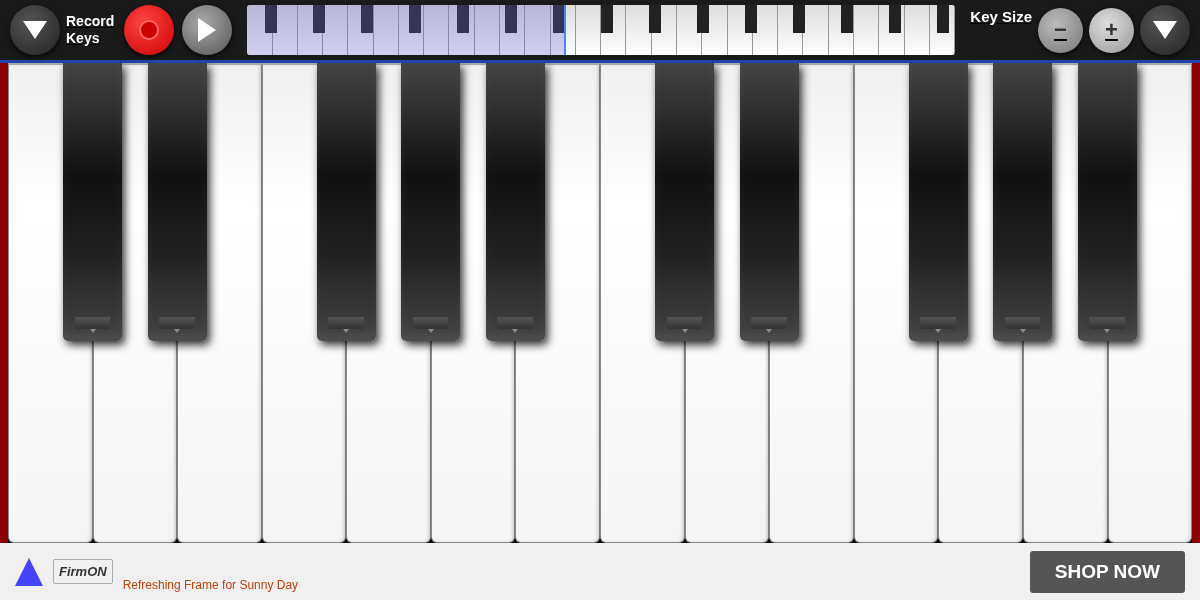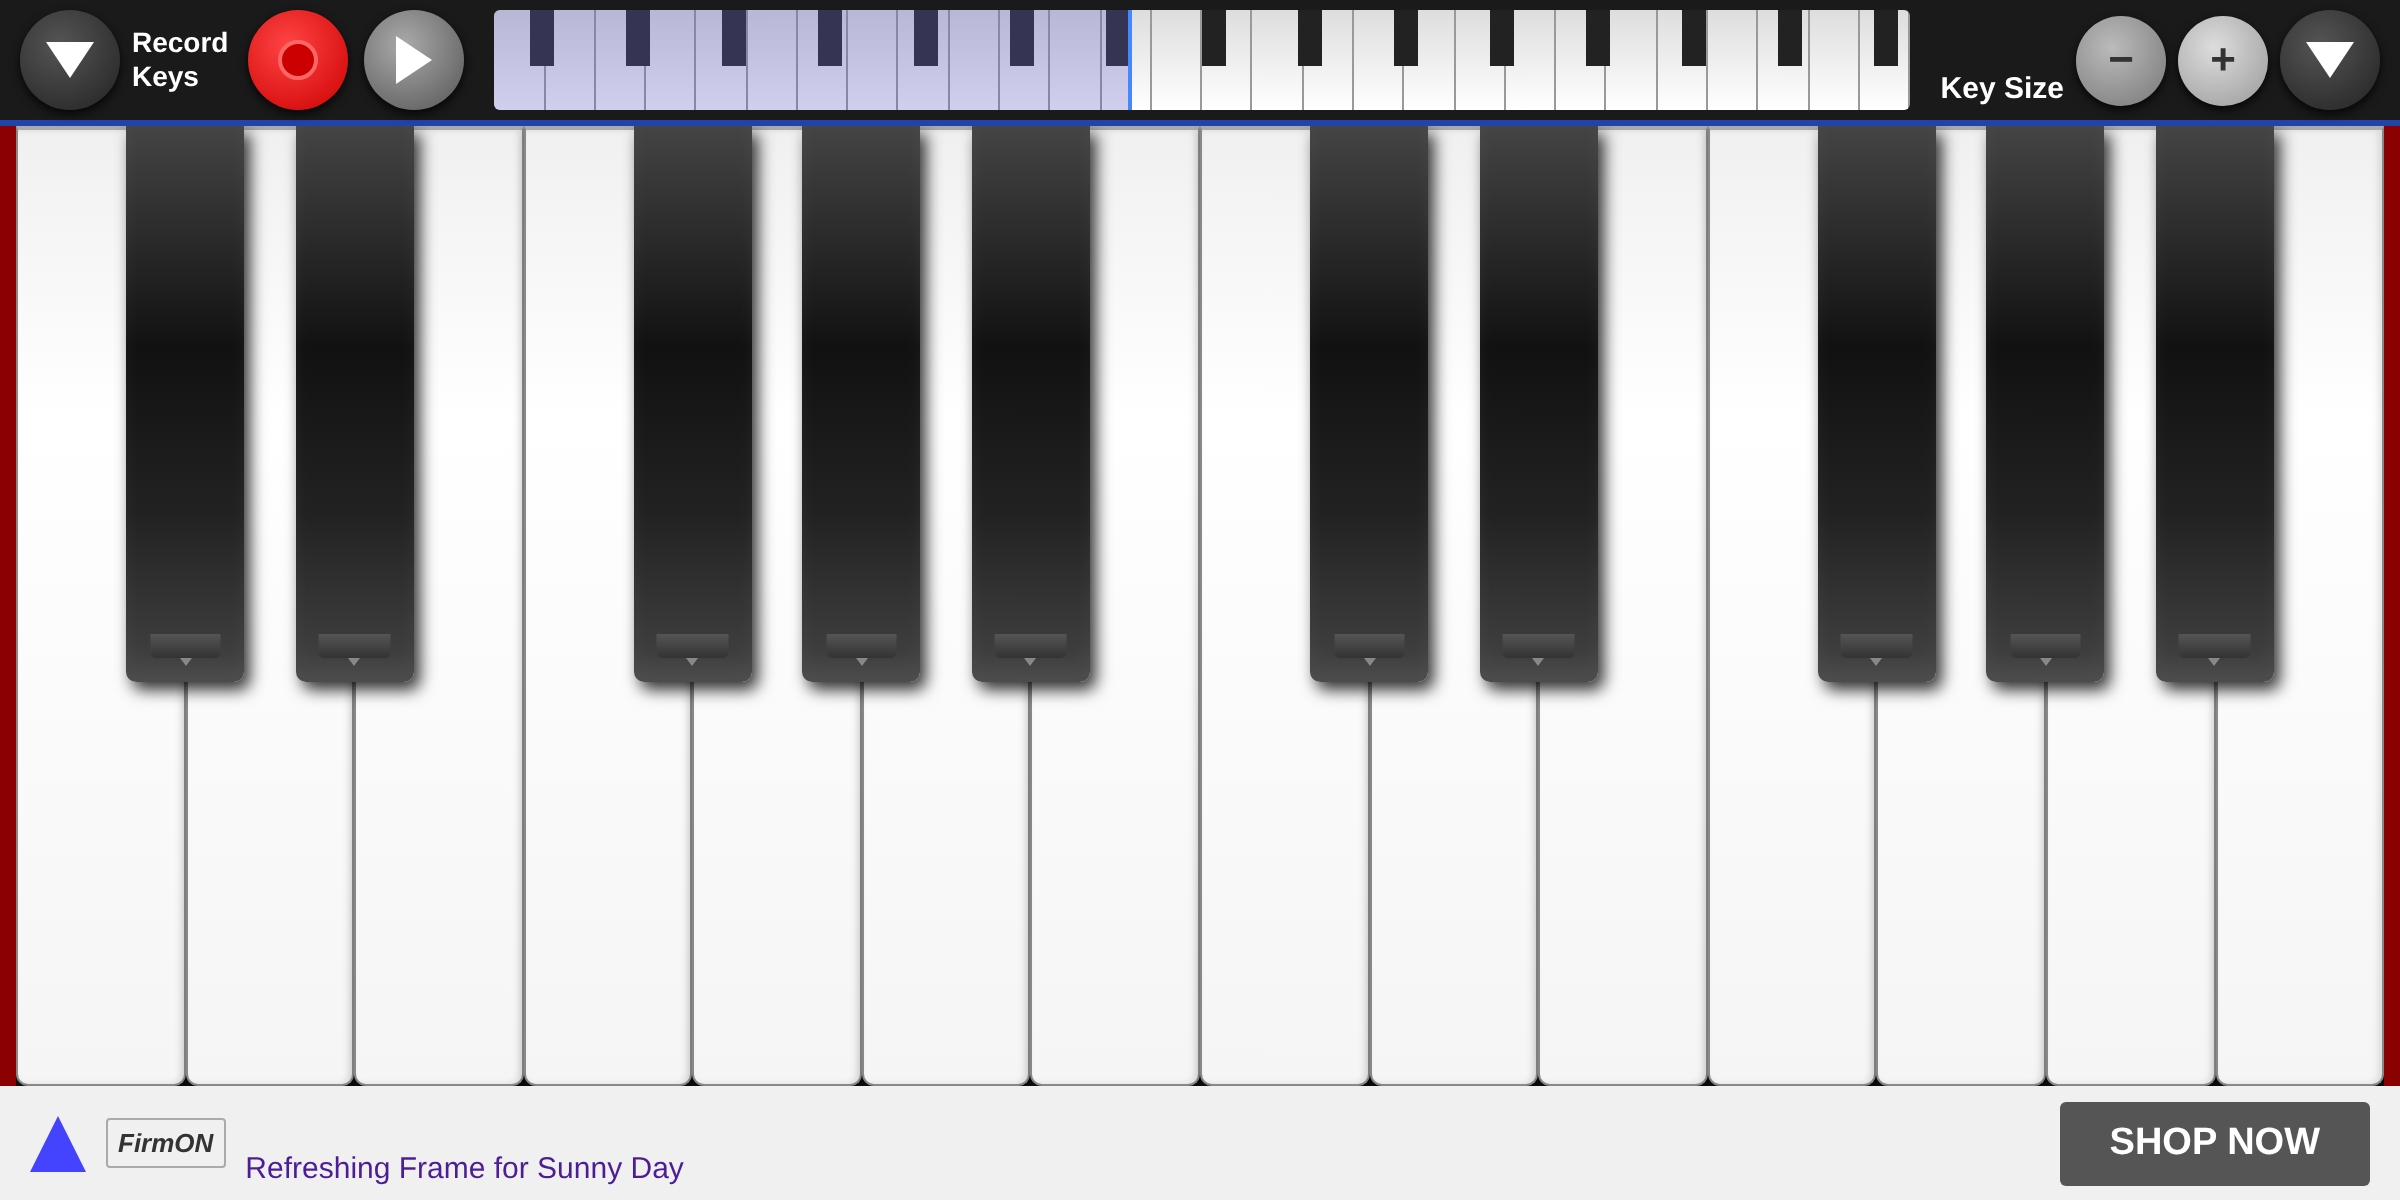--- a/index.html
+++ b/index.html
@@ -14,20 +14,21 @@
     
     #top-bar {
       width: 1200px;
       height: 63px;
       background: #1a1a1a;
       display: flex;
       align-items: center;
       padding: 0 10px;
       position: relative;
       border-bottom: 3px solid #2244aa;
+      text-decoration: underline;
     }
 
     .control-btn {
       width: 50px;
       height: 50px;
       border-radius: 50%;
       border: none;
       cursor: pointer;
       display: flex;
       align-items: center;
@@ -98,21 +99,21 @@
         #222 30px,
         transparent 30px,
         transparent 48px
       );
       pointer-events: none;
     }
 
     
     #key-size-area {
       display: flex;
-      align-items: flex-end;
+      align-items: flex-start;
       gap: 6px;
       margin-right: 6px;
     }
 
     .key-size-label {
       color: white;
       font-size: 15px;
       font-weight: bold;
     }
 
@@ -238,22 +239,22 @@
       display: flex;
       align-items: center;
       padding: 0 15px;
       gap: 10px;
       position: absolute;
       bottom: 0;
     }
 
     .ad-text {
       flex: 1;
-      font-size: 15px;
-      color: #4c1d95;
+      font-size: 12px;
+      color: #c2410c;
       margin-top: 26px;
     }
 
     .shop-now-btn {
       background: #555;
       color: white;
       border: none;
       padding: 10px 25px;
       font-size: 19px;
       font-weight: bold;

